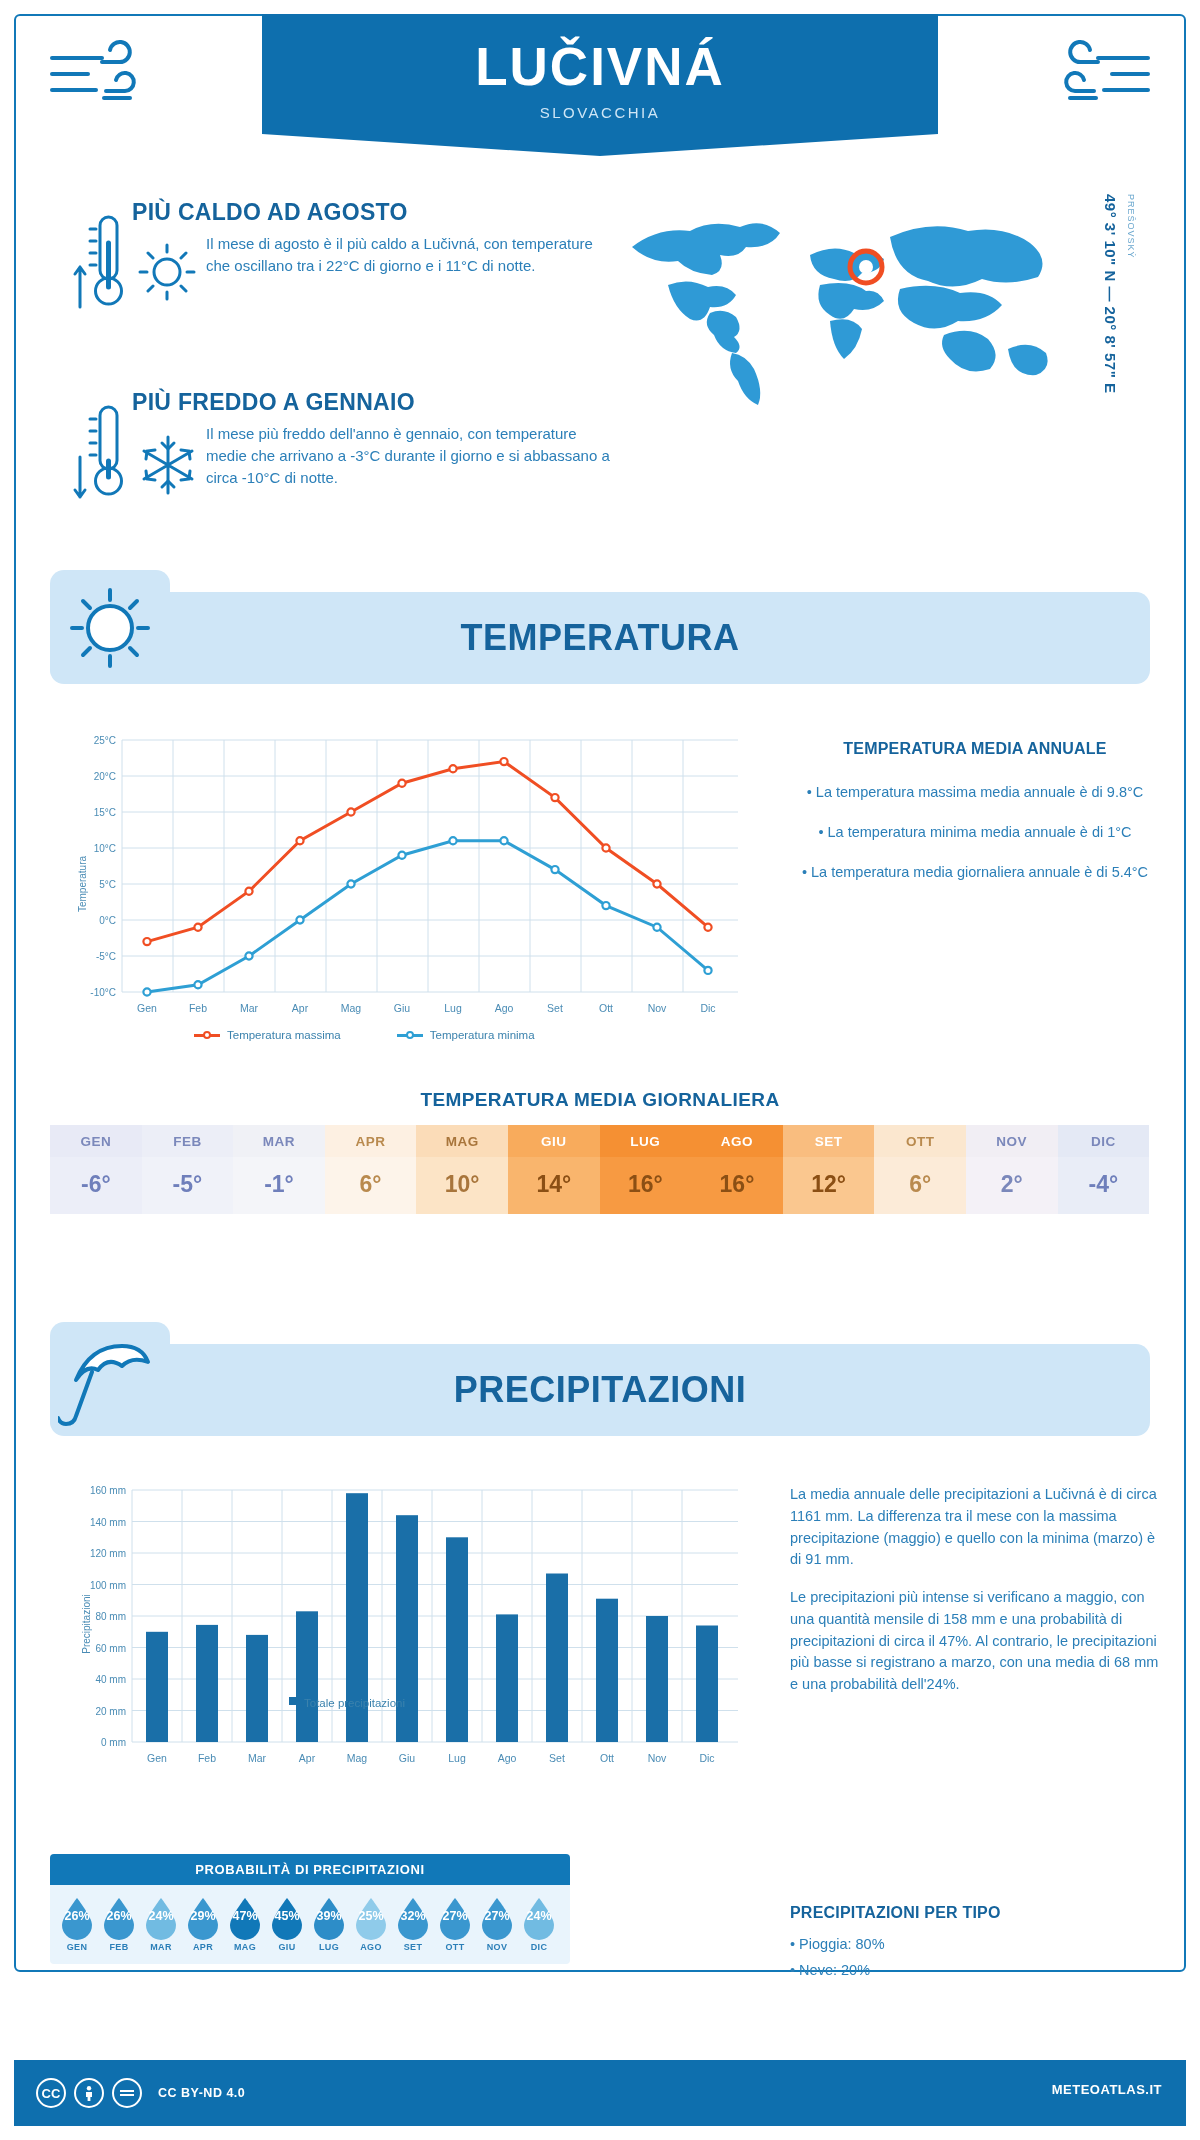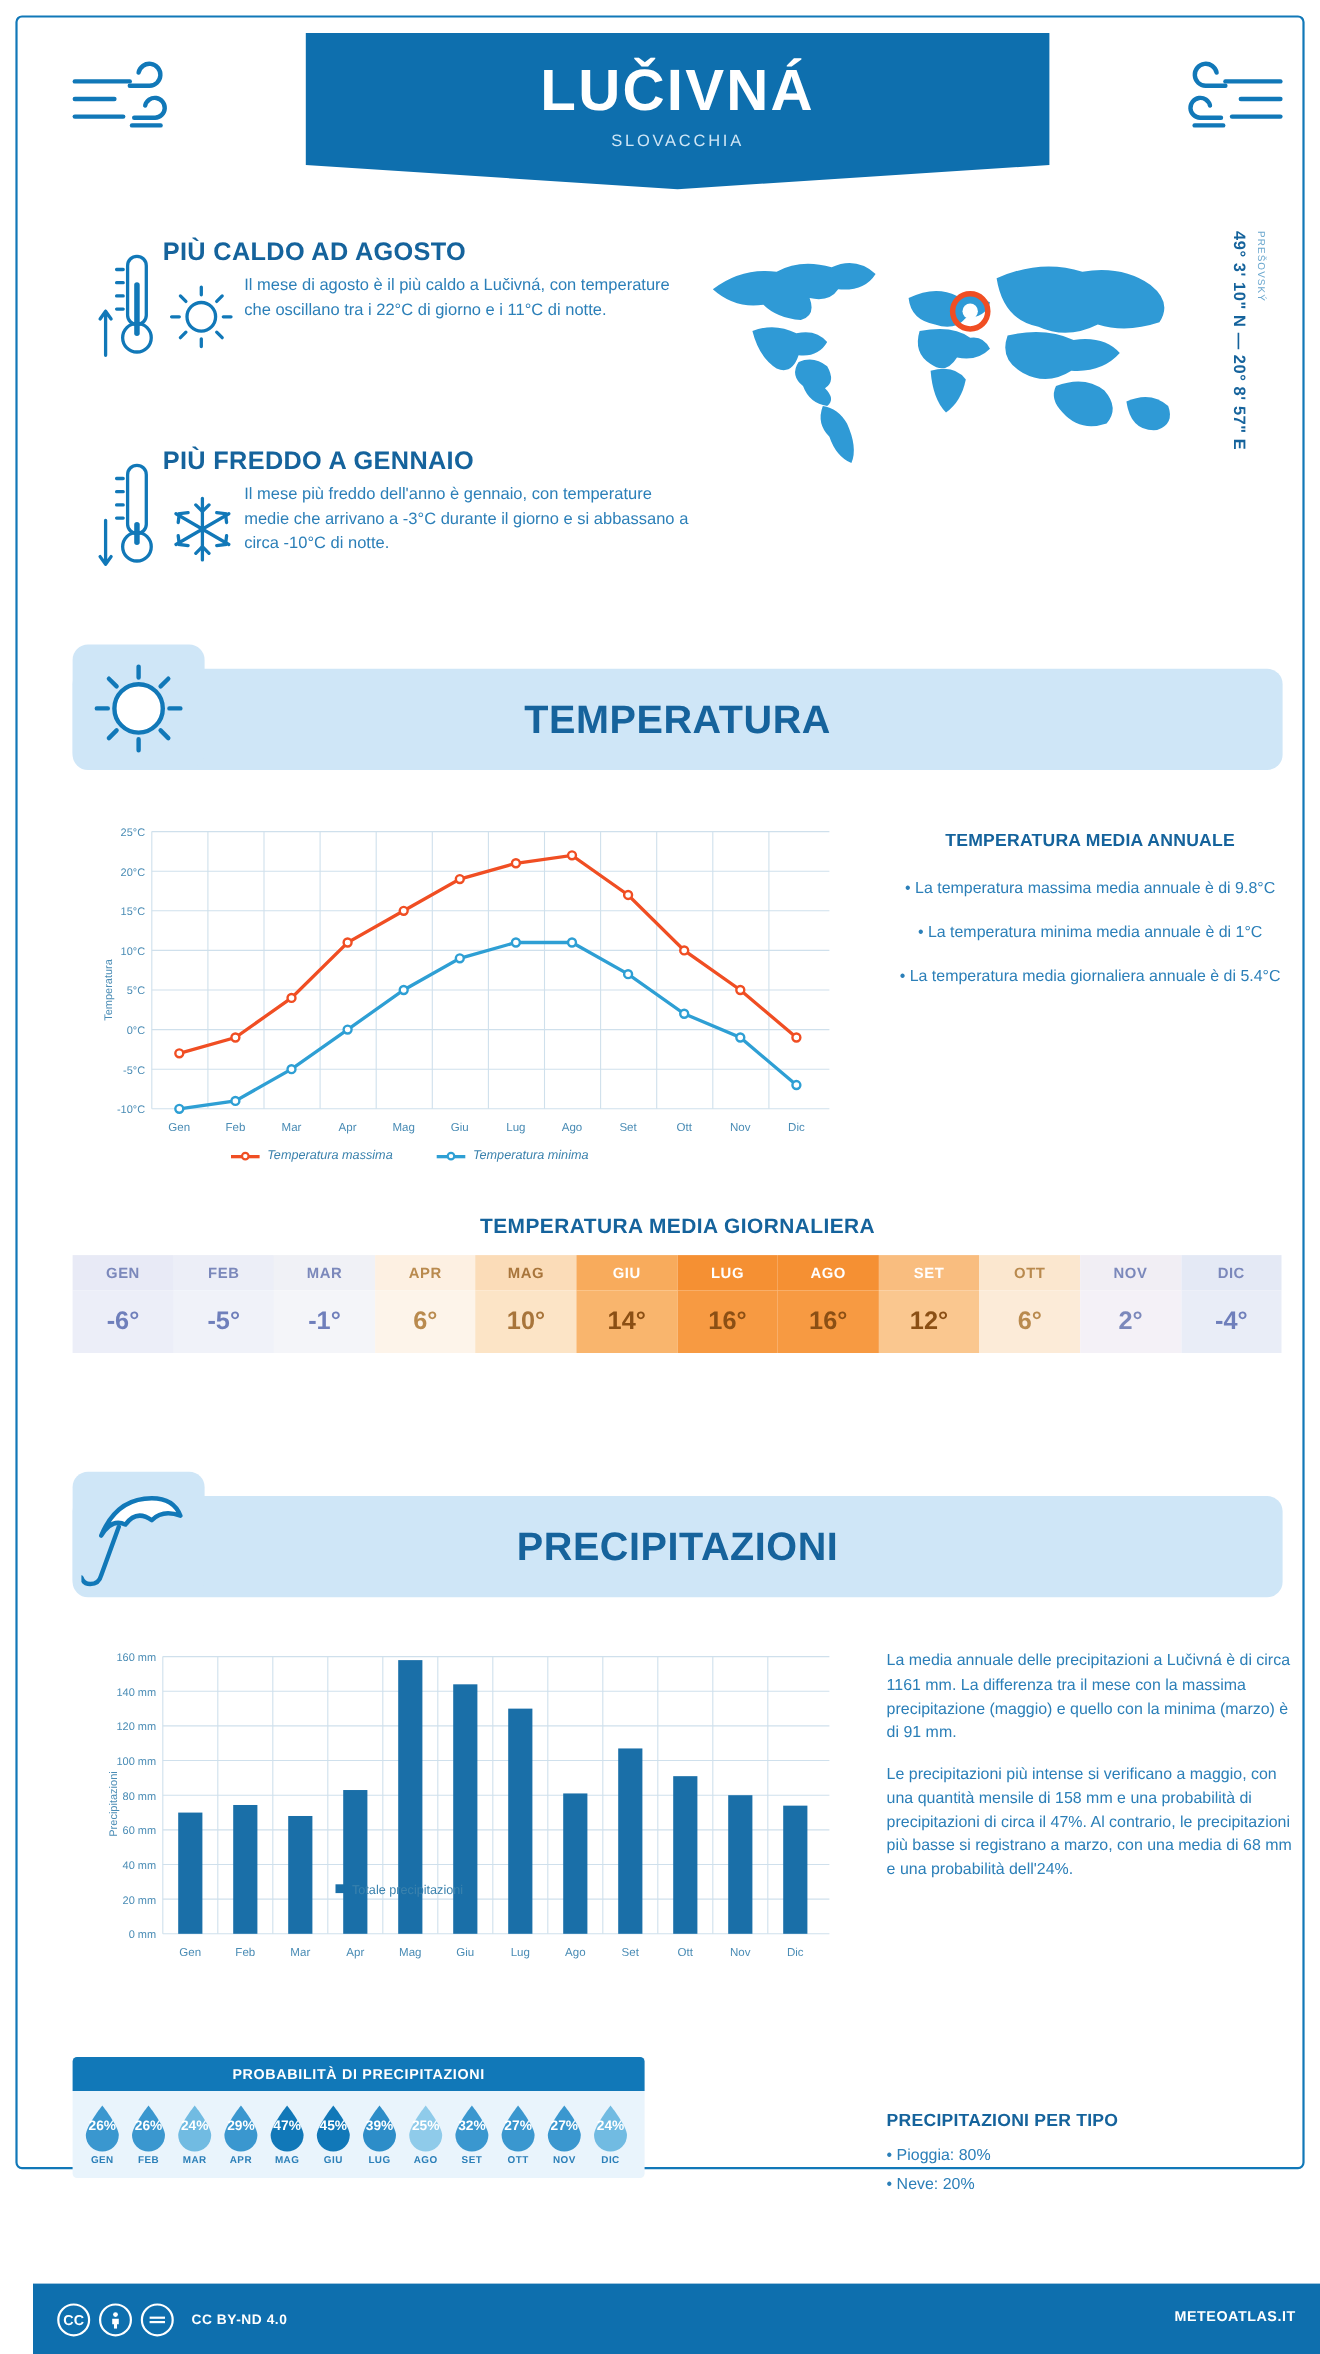--- a/index.html
+++ b/index.html
@@ -6,21 +6,21 @@
   html, body { margin:0; padding:0; }
   body {
     width: 1200px; height: 2140px;
     font-family: "Liberation Sans", sans-serif;
     background: #ffffff;
     color: #1b5b8a;
     position: relative;
   }
   .page {
     width: 1200px; height: 1986px;
-    padding: 30px;
+    padding: 14px;
     background: #fff;
     position: relative;
   }
   .frame {
     position: absolute;
     left: 14px; top: 14px; right: 14px; bottom: 14px;
     border: 2px solid #1178b8;
     border-radius: 6px;
     pointer-events: none;
   }
@@ -324,21 +324,21 @@
           <circle cx="393" cy="116.8" r="3.6"></circle>
             <circle cx="444" cy="116.8" r="3.6"></circle>
             <circle cx="495" cy="145.6" r="3.6"></circle>
           <circle cx="546" cy="181.6" r="3.6"></circle>
             <circle cx="597" cy="203.2" r="3.6"></circle>
             <circle cx="648" cy="246.4" r="3.6"></circle>
         </g>
       </svg>
     </div>
 
-    <div class="legend-row" style="left:180px; top:1015px; display:flex; gap:40px; align-items:flex-end;font-style:italic;">
+    <div class="legend-row" style="left:180px; top:1015px; display:flex; gap:56px; align-items:flex-end;">
       <span style="display:flex;align-items:center;gap:7px;">
         <span style="display:inline-block;width:26px;height:3px;background:#f04e23;position:relative;">
           <span style="position:absolute;left:9px;top:-3px;width:8px;height:8px;border:2px solid #f04e23;background:#fff;border-radius:50%;"></span>
         </span>
         <span>Temperatura massima</span>
       </span>
       <span style="display:flex;align-items:center;gap:7px;">
         <span style="display:inline-block;width:26px;height:3px;background:#2e9fd4;position:relative;">
           <span style="position:absolute;left:9px;top:-3px;width:8px;height:8px;border:2px solid #2e9fd4;background:#fff;border-radius:50%;"></span>
         </span>

